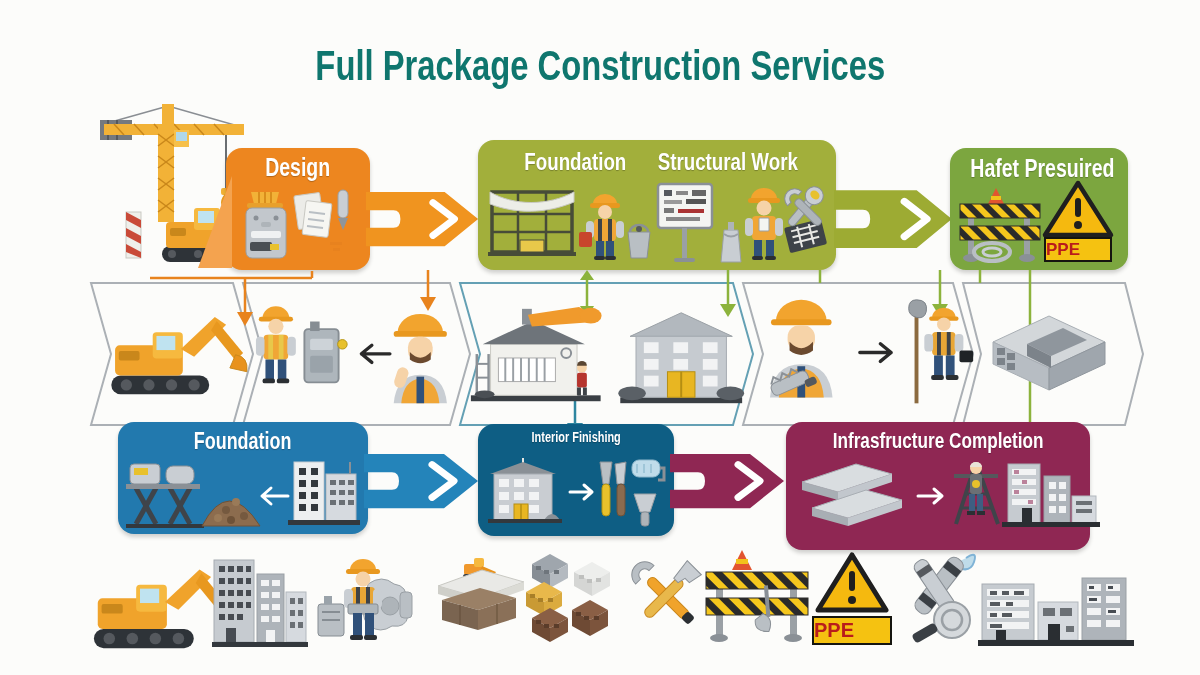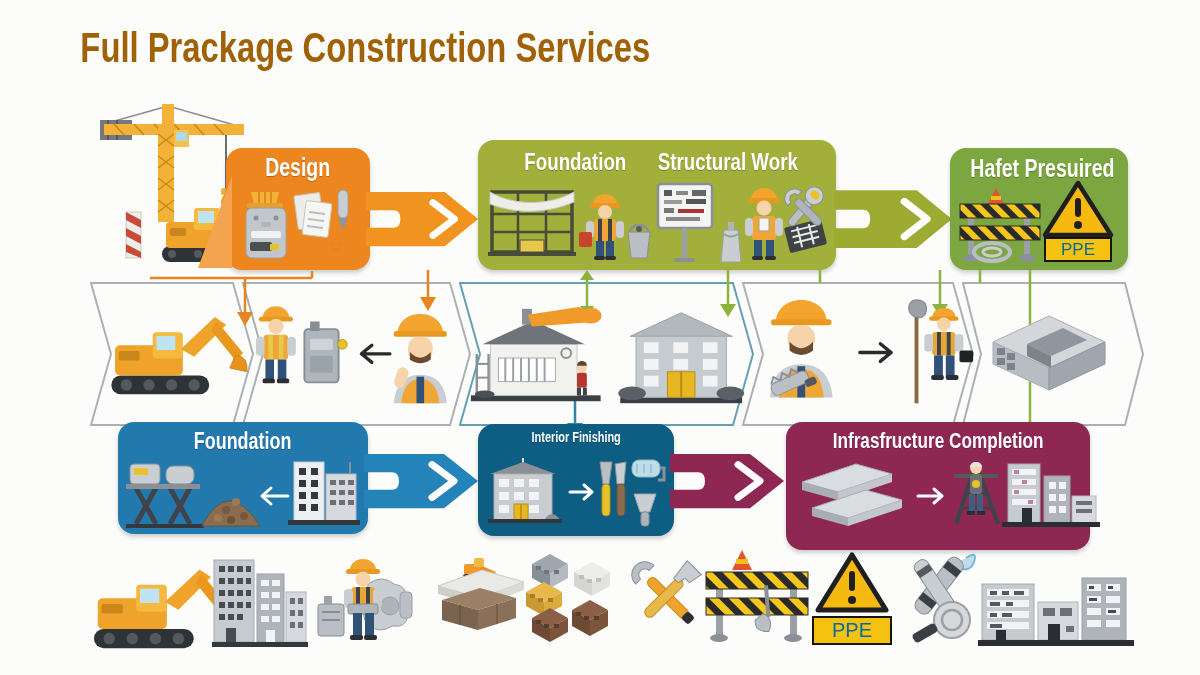--- a/index.html
+++ b/index.html
@@ -1,28 +1,28 @@
 <!DOCTYPE html>
 <html><head>
 <meta charset="utf-8">
 <style>
   *{margin:0;padding:0;box-sizing:border-box}
   html,body{background:#ddd}
   .canvas{position:relative;width:1200px;height:675px;margin:0 auto;background:#FCFCFA;
           overflow:hidden;font-family:"Liberation Sans",sans-serif}
   .abs{position:absolute}
-  .title{position:absolute;left:0;right:0;top:24px;text-align:left;color:#a16207;
+  .title{position:absolute;left:0;right:0;top:42px;text-align:center;color:#0f766e;
          font-size:42px;font-weight:700;white-space:nowrap}
   .cond{display:inline-block;transform:scaleX(.78);transform-origin:center;white-space:nowrap}
   .condL{display:inline-block;transform:scaleX(.8);transform-origin:left;white-space:nowrap}
   .box{position:absolute;border-radius:16px;box-shadow:0 3px 4px rgba(0,0,0,.18)}
   .box-label{position:absolute;color:#fff;font-weight:700;white-space:nowrap;text-shadow:0 1px 1px rgba(0,0,0,.25)}
   .lbl-center{left:0;right:0;text-align:center}
-  .ppe-badge{position:absolute;background:#F5C211;color:#0369a1;border:2px solid #15150F;
-             font-weight:400;text-align:center;line-height:1.25}
+  .ppe-badge{position:absolute;background:#F5C211;color:#b91c1c;border:2px solid #15150F;
+             font-weight:700;text-align:left;line-height:1.25}
   .safety-title{position:absolute;color:#111;font-weight:700;font-size:21px}
   svg{display:block;overflow:visible}
 </style>
 </head>
 <body>
 
 <div class="canvas">
 
   <div class="title"><span class="cond">Full Prackage Construction Services</span></div>
 

